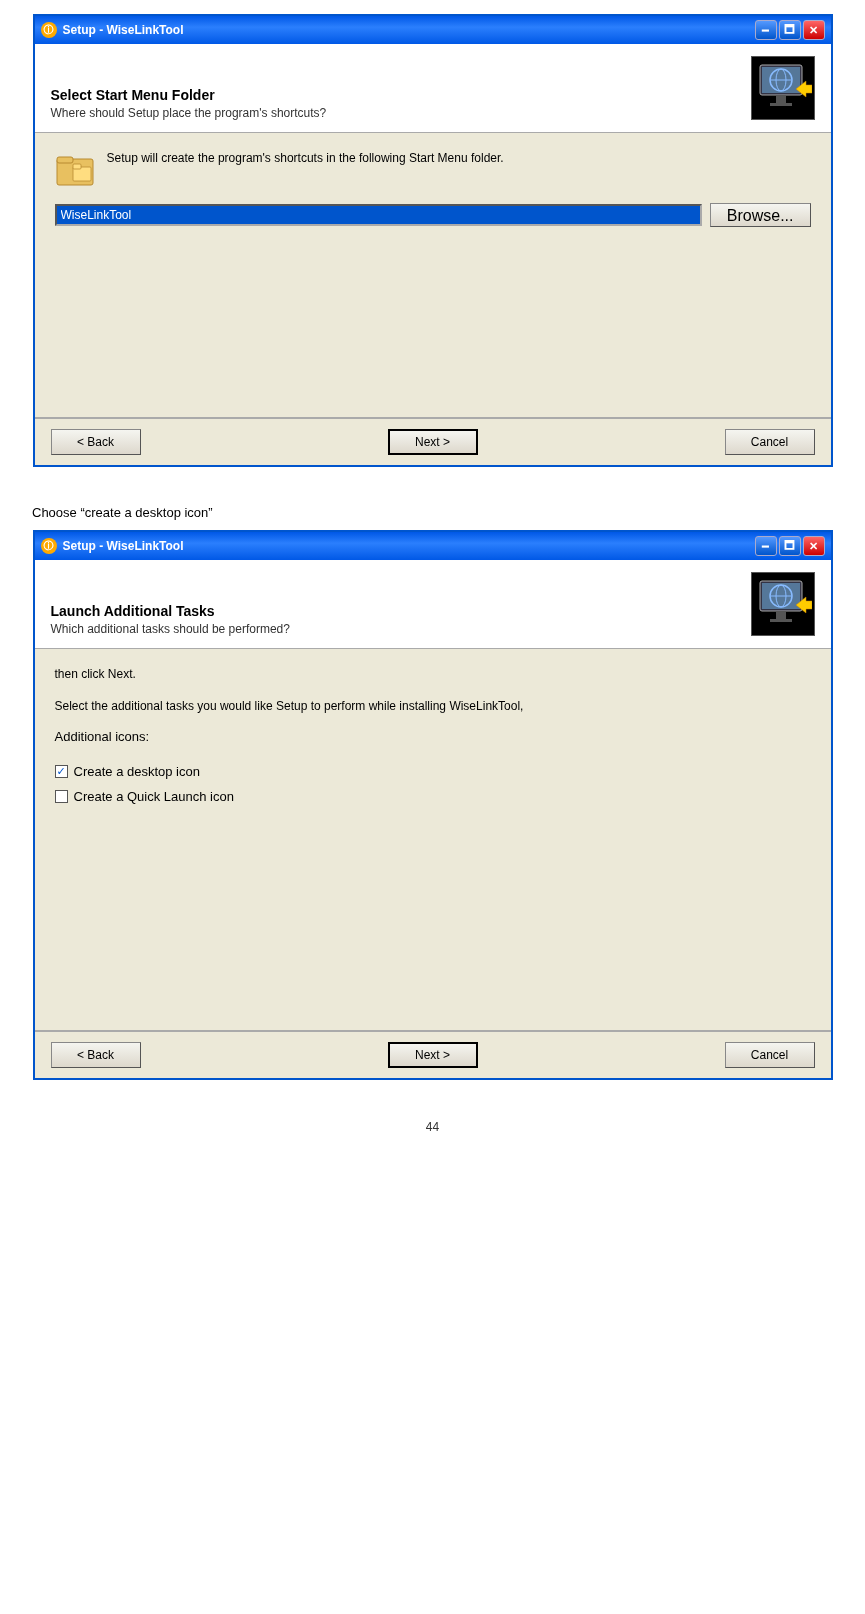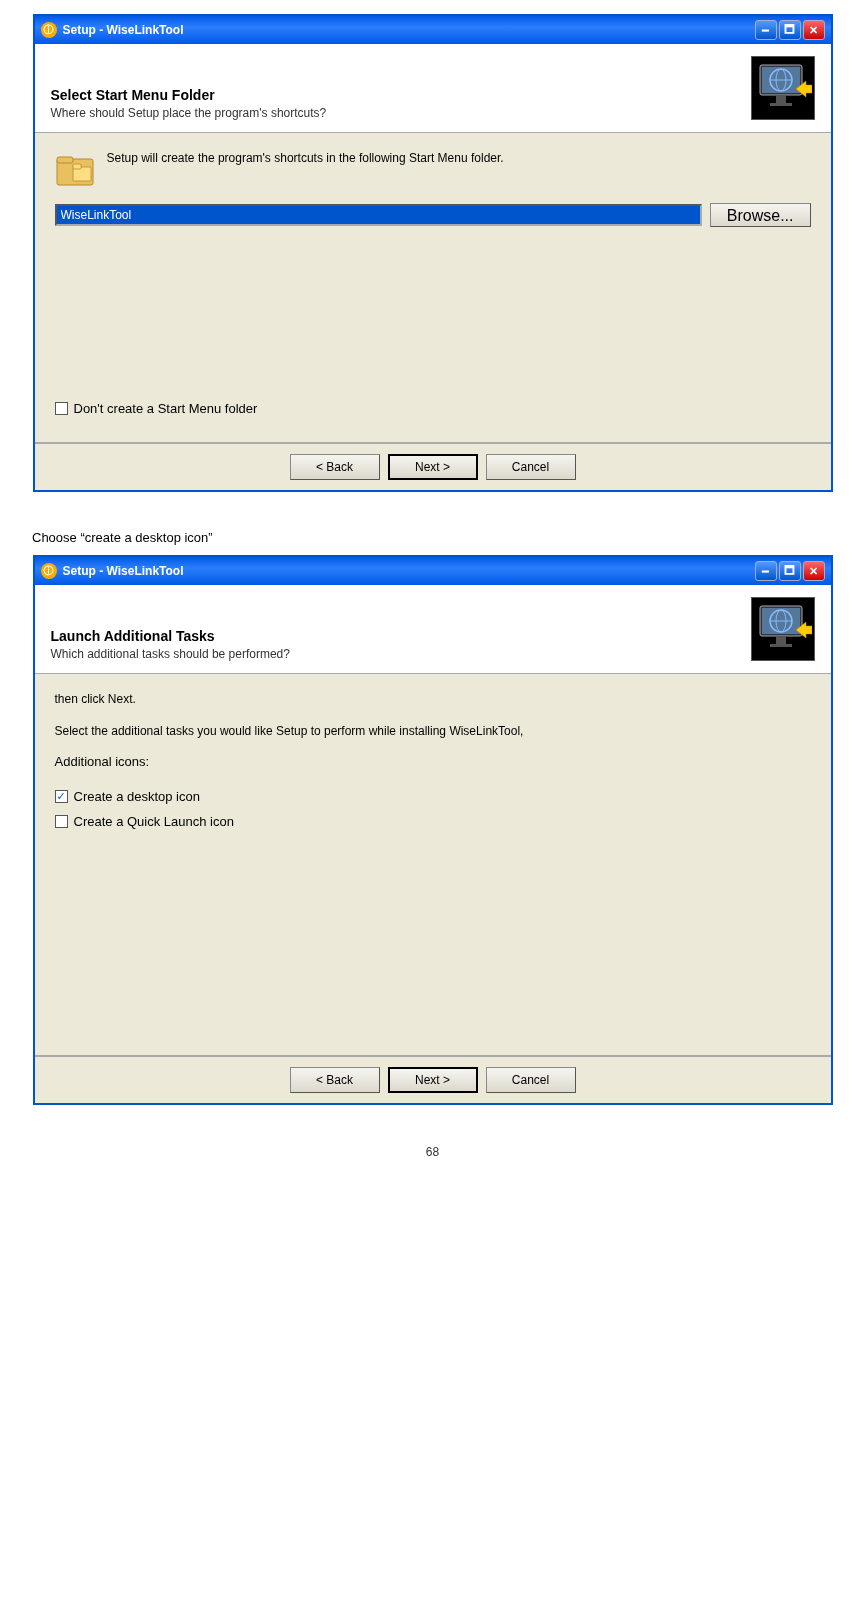--- a/index.html
+++ b/index.html
@@ -173,22 +173,22 @@
       align-items: center;
       gap: 6px;
       margin-bottom: 10px;
     }
 
     .window-footer {
       background: #ece9d8;
       border-top: 1px solid #aaa;
       padding: 10px 16px;
       display: flex;
-      justify-content: center;
-      gap: 8px;
+      justify-content: space-between;
+      gap: 19px;
     }
 
     .footer-btn {
       background: linear-gradient(to bottom, #f5f5f0, #ddd8cc);
       border: 1px solid #888;
       border-right-color: #555;
       border-bottom-color: #555;
       padding: 4px 0;
       font-family: Tahoma, Arial, sans-serif;
       font-size: 12px;
@@ -306,24 +306,20 @@
       </div>
     </div>
 
     <div class="input-row">
       <input type="text" class="text-input selected" value="WiseLinkTool" style="">
       <button class="btn">Browse...</button>
     </div>
 
     <div class="empty-area"></div>
 
-    <div class="checkbox-row">
-      <div class="cb"></div>
-      <span>Don't create a Start Menu folder</span>
-    </div>
   </div>
 
   <hr class="sep-line">
 
   <div class="window-footer">
     <button class="footer-btn">&lt; Back</button>
     <button class="footer-btn active">Next &gt;</button>
     <button class="footer-btn">Cancel</button>
   </div>
 </div>
@@ -387,14 +383,14 @@
   <hr class="sep-line">
 
   <div class="window-footer">
     <button class="footer-btn">&lt; Back</button>
     <button class="footer-btn active">Next &gt;</button>
     <button class="footer-btn">Cancel</button>
   </div>
 </div>
 
 <div class="page-number">
-  <span>68</span>
+  <span>44</span>
 </div>
 
 </body></html>

